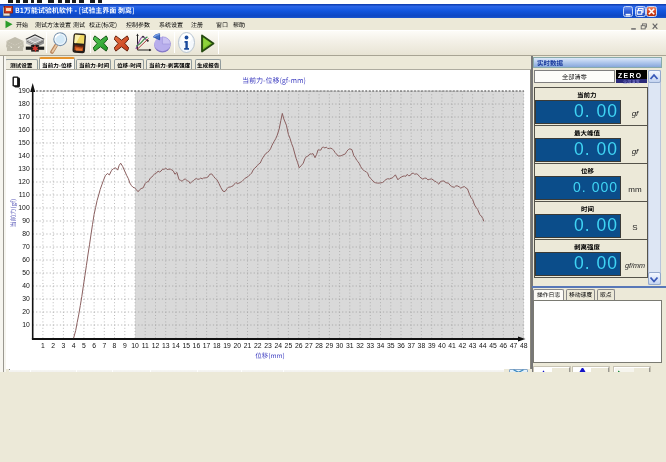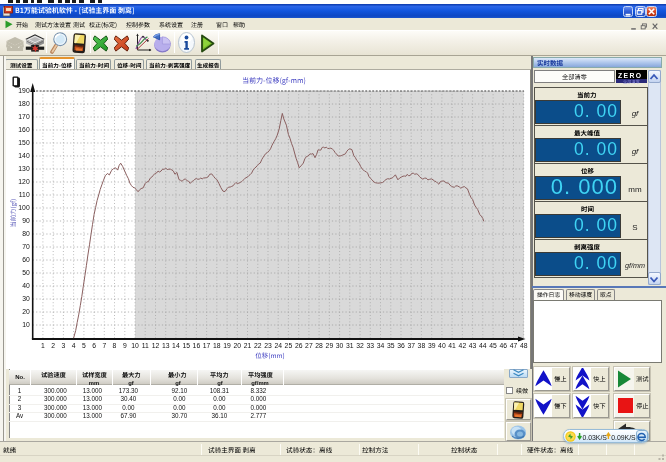--- a/index.html
+++ b/index.html
@@ -1,15 +1,15 @@
 <!DOCTYPE html>
 <html><head><meta charset="utf-8"><style>
 *{margin:0;padding:0;box-sizing:border-box}
 body{width:666px;height:462px;overflow:hidden;font-family:"Liberation Sans",sans-serif;background:#ece9d8}
-#root{position:relative;width:666px;height:462px;background:#ece9d8;overflow:hidden}
+#root{position:relative;width:666px;height:372px;background:#ece9d8;overflow:hidden}
 .abs{position:absolute}
 </style></head><body>
 <div id="root">
 <div class="abs" style="left:0;top:0;width:666px;height:4.3px;background:#fefefe"></div>
 <svg class="abs" style="left:6px;top:0" width="100" height="4" viewBox="0 0 100 4">
 <g fill="#1a1a1a">
         <rect x="2" y="0" width="5" height="3"></rect>
         <rect x="10" y="0" width="4" height="3"></rect>
         <rect x="17" y="0" width="5" height="3"></rect>
         <rect x="25" y="0" width="3" height="3"></rect>
@@ -341,21 +341,21 @@
 <div class="abs" style="left:535px;top:138.0px;width:85px;height:22.5px;color:#3fd4f4;font-size:17.5px;text-align:right;line-height:22.5px;letter-spacing:1px;padding-right:2px">0. 00</div>
 <div class="abs" style="left:621px;top:137.5px;width:26px;height:24.5px"></div>
 <svg class="abs" style="left:621px;top:144.75px" width="28" height="11" viewBox="0 0 28 11">
       <text x="14" y="8.5" font-size="8" text-anchor="middle" font-family="Liberation Sans" font-style="italic" fill="#222">gf</text>
     </svg>
 <div class="abs" style="left:533.5px;top:163.0px;width:114px;height:38.0px;border:1px solid #55534a;border-bottom:none;background:#ece9d8"></div>
 <svg style="position:absolute;left:580.5px;top:166.8px;overflow:visible" width="15" height="9" viewBox="0 -6.5 15 9">
       <path d="M2.7 -3.3C2.9 -2.4 3.1 -1.3 3.1 -0.6L3.9 -0.8C3.8 -1.5 3.6 -2.6 3.4 -3.5ZM3.6 -5.4C3.7 -5.1 3.8 -4.7 3.9 -4.4H2.4V-3.7H6.0V-4.4H4.0L4.7 -4.6C4.6 -4.9 4.5 -5.3 4.3 -5.6ZM2.1 -0.4V0.3H6.2V-0.4H5.1C5.3 -1.2 5.6 -2.4 5.7 -3.4L4.9 -3.5C4.8 -2.5 4.6 -1.3 4.4 -0.4ZM1.7 -5.5C1.4 -4.6 0.8 -3.6 0.2 -3.1C0.3 -2.9 0.5 -2.4 0.6 -2.2C0.8 -2.4 0.9 -2.6 1.0 -2.7V0.6H1.8V-4.0C2.0 -4.4 2.2 -4.8 2.4 -5.3Z M8.7 -5.5C8.2 -5.3 7.5 -5.1 6.8 -5.0C6.9 -4.8 7.0 -4.5 7.0 -4.4L7.6 -4.5V-3.7H6.7V-3.0H7.4C7.2 -2.3 6.9 -1.6 6.6 -1.2C6.7 -1.0 6.9 -0.7 7.0 -0.5C7.2 -0.8 7.5 -1.3 7.6 -1.9V0.6H8.4V-2.0C8.5 -1.8 8.7 -1.5 8.7 -1.3L9.2 -2.0C9.0 -2.1 8.5 -2.7 8.4 -2.8V-3.0H9.1V-3.7H8.4V-4.6C8.6 -4.7 8.9 -4.8 9.1 -4.9ZM10.1 -1.1C10.3 -1.0 10.5 -0.9 10.7 -0.7C10.2 -0.4 9.5 -0.1 8.9 -0.0C9.0 0.1 9.2 0.4 9.3 0.6C10.9 0.2 12.3 -0.7 12.8 -2.4L12.3 -2.6L12.2 -2.6H11.4C11.5 -2.7 11.6 -2.8 11.7 -3.0L11.1 -3.1C11.7 -3.5 12.2 -4.0 12.5 -4.7L12.0 -5.0L11.9 -4.9H11.0C11.1 -5.1 11.2 -5.2 11.3 -5.4L10.6 -5.5C10.2 -5.1 9.7 -4.6 8.9 -4.2C9.1 -4.1 9.3 -3.8 9.4 -3.6C9.8 -3.8 10.1 -4.1 10.4 -4.3H11.4C11.3 -4.1 11.1 -3.9 10.9 -3.8C10.7 -3.9 10.5 -4.0 10.3 -4.1L9.8 -3.7C9.9 -3.6 10.1 -3.5 10.3 -3.4C9.9 -3.2 9.4 -3.0 9.0 -2.9C9.1 -2.8 9.3 -2.5 9.4 -2.3C9.9 -2.5 10.3 -2.6 10.7 -2.9C10.4 -2.4 9.8 -1.9 9.0 -1.5C9.2 -1.4 9.4 -1.1 9.5 -0.9C10.0 -1.2 10.5 -1.6 10.8 -1.9H11.8C11.7 -1.6 11.5 -1.4 11.2 -1.2C11.1 -1.3 10.9 -1.4 10.7 -1.5Z" fill="#000"></path>
     </svg>
 <div class="abs" style="left:534.5px;top:175.5px;width:86px;height:24.5px;background:#0b4d8a;border:1px solid #3a3a36"></div>
-<div class="abs" style="left:535px;top:176.0px;width:85px;height:22.5px;color:#3fd4f4;font-size:22px;text-align:right;line-height:22.5px;letter-spacing:1px;padding-right:2px">0. 000</div>
+<div class="abs" style="left:535px;top:176.0px;width:85px;height:22.5px;color:#3fd4f4;font-size:14px;text-align:right;line-height:22.5px;letter-spacing:1px;padding-right:2px">0. 000</div>
 <div class="abs" style="left:621px;top:175.5px;width:26px;height:24.5px"></div>
 <svg class="abs" style="left:621px;top:182.75px" width="28" height="11" viewBox="0 0 28 11">
       <text x="14" y="8.5" font-size="8" text-anchor="middle" font-family="Liberation Sans" font-style="normal" fill="#222">mm</text>
     </svg>
 <div class="abs" style="left:533.5px;top:201.0px;width:114px;height:38.0px;border:1px solid #55534a;border-bottom:none;background:#ece9d8"></div>
 <svg style="position:absolute;left:580.5px;top:204.8px;overflow:visible" width="15" height="9" viewBox="0 -6.5 15 9">
       <path d="M3.0 -2.8C3.3 -2.3 3.7 -1.7 3.9 -1.3L4.6 -1.7C4.4 -2.1 3.9 -2.7 3.6 -3.1ZM1.9 -2.5V-1.3H1.2V-2.5ZM1.9 -3.2H1.2V-4.3H1.9ZM0.4 -5.0V-0.1H1.2V-0.6H2.7V-5.0ZM4.9 -5.5V-4.3H2.9V-3.5H4.9V-0.5C4.9 -0.3 4.8 -0.3 4.7 -0.3C4.5 -0.3 4.0 -0.3 3.6 -0.3C3.7 -0.1 3.8 0.3 3.9 0.5C4.5 0.5 5.0 0.5 5.3 0.3C5.5 0.2 5.6 0.0 5.6 -0.5V-3.5H6.3V-4.3H5.6V-5.5Z M7.0 -4.0V0.6H7.8V-4.0ZM7.1 -5.1C7.4 -4.8 7.7 -4.4 7.8 -4.1L8.5 -4.5C8.3 -4.8 8.0 -5.2 7.7 -5.5ZM9.1 -1.8H10.4V-1.2H9.1ZM9.1 -3.1H10.4V-2.5H9.1ZM8.4 -3.7V-0.6H11.1V-3.7ZM8.7 -5.2V-4.5H11.8V-0.3C11.8 -0.2 11.8 -0.1 11.7 -0.1C11.6 -0.1 11.4 -0.1 11.2 -0.2C11.3 0.0 11.3 0.3 11.4 0.5C11.8 0.5 12.1 0.5 12.3 0.4C12.5 0.3 12.6 0.1 12.6 -0.3V-5.2Z" fill="#000"></path>
     </svg>
 <div class="abs" style="left:534.5px;top:213.5px;width:86px;height:24.5px;background:#0b4d8a;border:1px solid #3a3a36"></div>
 <div class="abs" style="left:535px;top:214.0px;width:85px;height:22.5px;color:#3fd4f4;font-size:17.5px;text-align:right;line-height:22.5px;letter-spacing:1px;padding-right:2px">0. 00</div>

